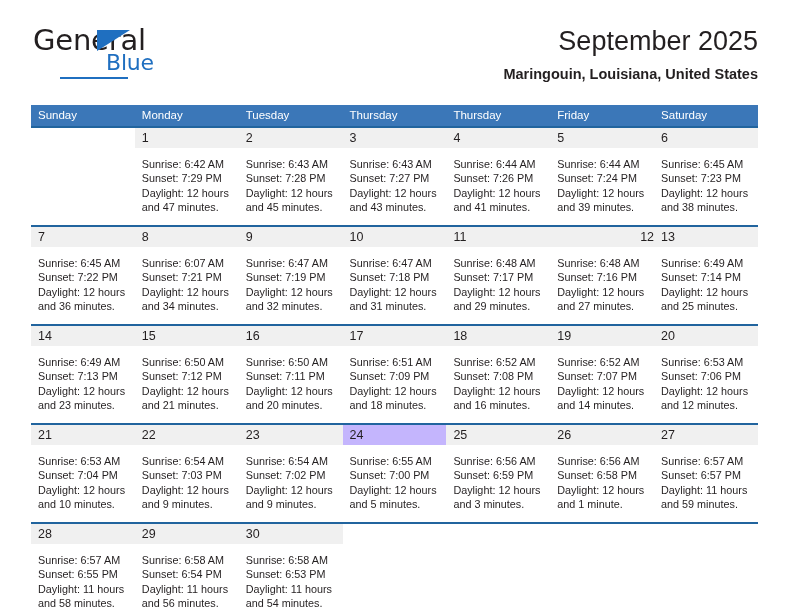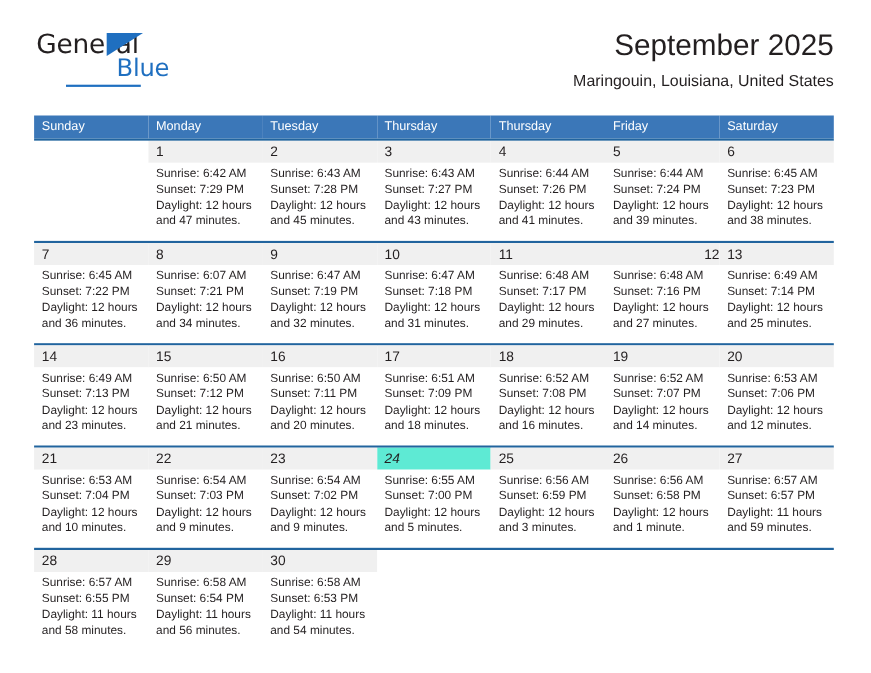--- a/index.html
+++ b/index.html
@@ -33,21 +33,21 @@
     position: absolute;
     left: 0;
     top: 0;
     width: 230px;
     height: 60px;
   }
   .brand-general {
     position: absolute;
     left: 2px;
     top: 2px;
-    font-size: 24px;
+    font-size: 29px;
     line-height: 28px;
     color: #231f20;
     letter-spacing: -0.2px;
     font-family: "DejaVu Sans", sans-serif;
     font-weight: 400;
   }
   .brand-blue {
     position: absolute;
     left: 29px;
     top: 25px;
@@ -88,21 +88,21 @@
     line-height: 34px;
     color: #231f20;
     font-weight: 400;
     white-space: nowrap;
   }
   .cal-subtitle {
     margin-top: 7px;
     font-size: 14.5px;
     line-height: 18px;
     color: #231f20;
-    font-weight: 400;
+    font-weight: 700;
     white-space: nowrap;
   }
 
   
   .cal {
     position: absolute;
     left: 31px;
     top: 105px;
     width: 727px;
     border-collapse: collapse;
@@ -142,21 +142,21 @@
     height: 13px;
     vertical-align: middle;
     font-weight: 400;
   }
   .daynum-row td.empty {
     background: #ffffff;
   }
 
   .detail-row td {
     vertical-align: top;
-    padding: 3px 6px 0 7px;
+    padding: 9px 6px 0 7px;
     height: 68px;
     background: #ffffff;
   }
   .detail-row td.empty { background: #ffffff; }
 
   .detail {
     font-size: 10.8px;
     line-height: 14.3px;
     color: #231f20;
   }
@@ -397,21 +397,21 @@
         </tr>
         <tr class="week-sep">
           <td colspan="7">
             <div style="background: rgb(33, 100, 158);"></div>
           </td>
         </tr>
         <tr class="daynum-row">
           <td style="background: rgb(240, 240, 240);">21</td>
           <td style="background: rgb(240, 240, 240);">22</td>
           <td style="background: rgb(240, 240, 240);">23</td>
-          <td style="background: #5eead4; font-style: italic;">24</td>
+          <td style="background: #c4b5fd;">24</td>
           <td style="background: rgb(240, 240, 240);">25</td>
           <td style="background: rgb(240, 240, 240);">26</td>
           <td style="background: rgb(240, 240, 240);">27</td>
         </tr>
         <tr class="detail-row">
           <td>
             <div class="detail">
               <div>Sunrise: 6:53 AM</div>
               <div>Sunset: 7:04 PM</div>
               <div class="wrap">Daylight: 12 hours and 10 minutes.</div>

